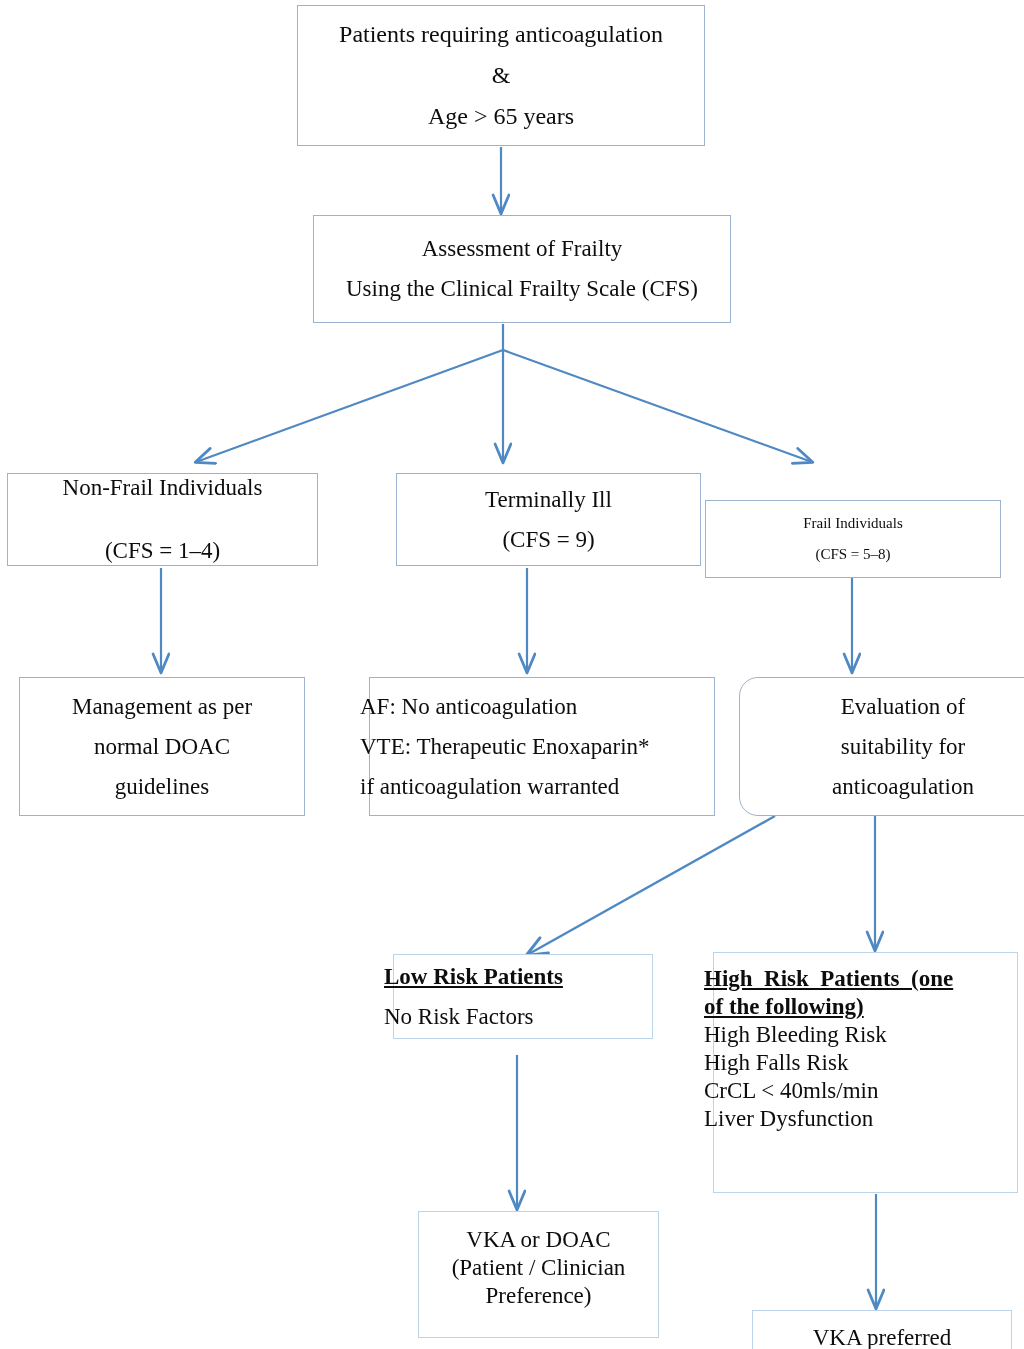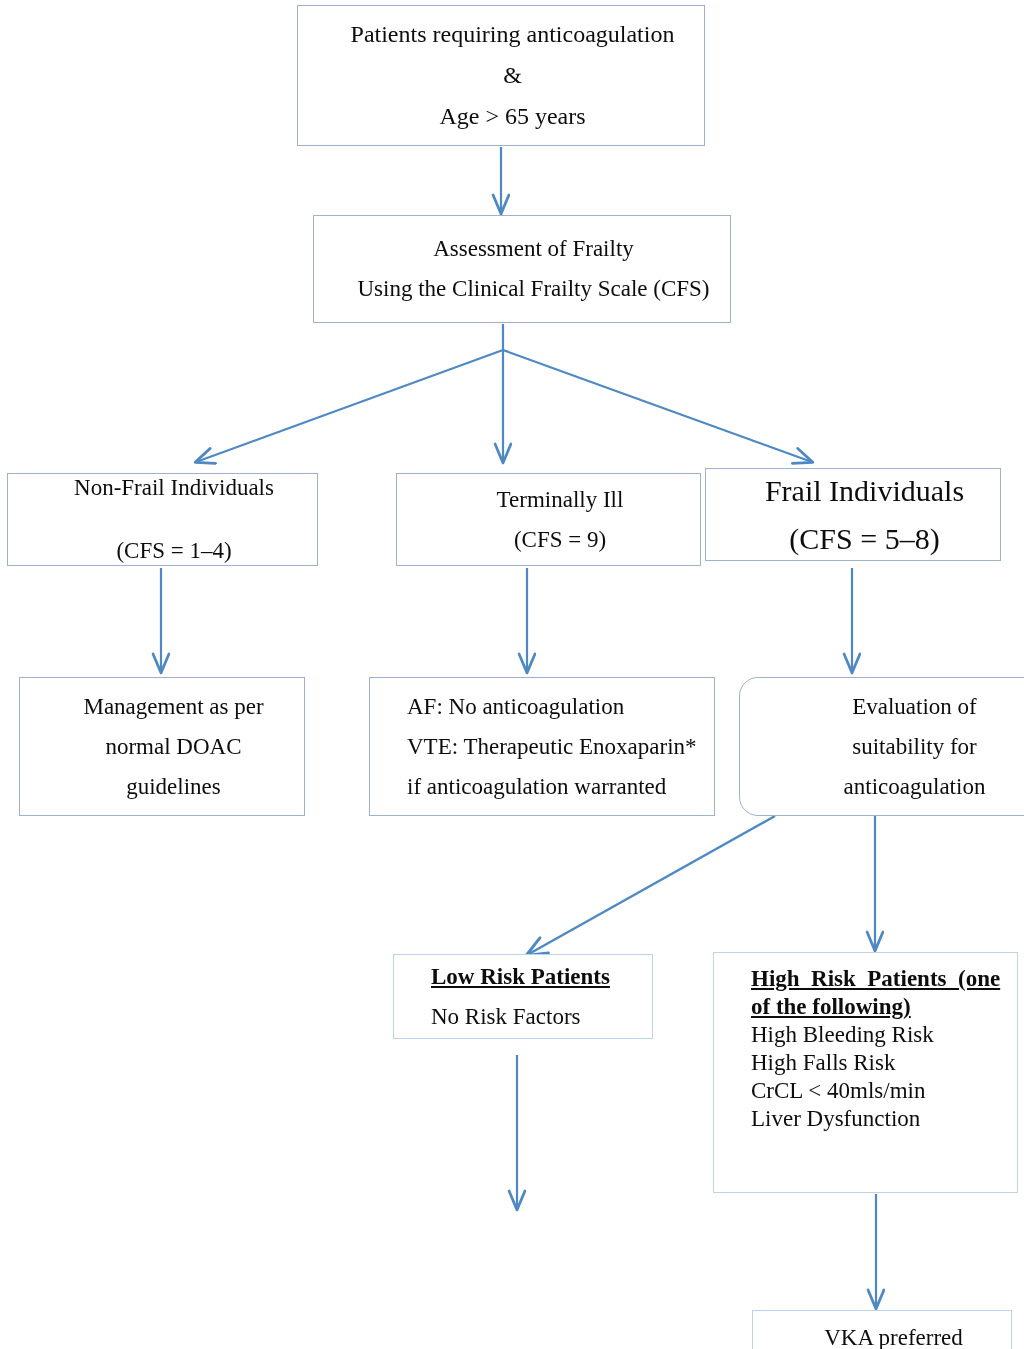--- a/index.html
+++ b/index.html
@@ -25,24 +25,23 @@
   }
   .node {
     position: absolute;
     box-sizing: border-box;
     background: #ffffff;
     border: 1.3px solid #9db3cd;
     display: flex;
     flex-direction: column;
     justify-content: center;
     color: #0d0d0d;
-    padding-left: 23px;
   }
   .node.center { align-items: center; text-align: center; }
-  .node.left   { align-items: flex-start; text-align: left; }
+  .node.left   { align-items: flex-end; text-align: left; }
   .node .ln {
     display: block;
     width: 100%;
     white-space: pre;
   }
   .node.spaced .ln { margin: 7px 0; }
   .node.tight .ln  { margin: 1px 0; }
   .node.left .ln { padding-left: 14px; padding-right: 10px; }
   .hdr {
     font-weight: bold;
@@ -96,21 +95,21 @@
   <div class="node center spaced" style="left:7px; top:473px; width:311px; height:93px; font-size:23px;gap:23px;">
     <span class="ln">Non-Frail Individuals</span>
     <span class="ln">(CFS = 1–4)</span>
   </div>
 
   <div class="node center spaced" style="left:396px; top:473px; width:305px; height:93px; font-size:23px;">
     <span class="ln">Terminally Ill</span>
     <span class="ln">(CFS = 9)</span>
   </div>
 
-  <div class="node center spaced" style="left:705px; top:468px; width:296px; height:93px; font-size:30px;">
+  <div class="node center spaced" style="left:705px; top:500px; width:296px; height:78px; font-size:15px;">
     <span class="ln">Frail Individuals</span>
     <span class="ln">(CFS = 5–8)</span>
   </div>
 
   <div class="node center spaced" style="left:19px; top:677px; width:286px; height:139px; font-size:23px;">
     <span class="ln">Management as per</span>
     <span class="ln">normal DOAC</span>
     <span class="ln">guidelines</span>
   </div>
 
@@ -133,18 +132,23 @@
 
   <div class="node left tight" style="left:713px; top:952px; width:305px; height:241px; font-size:23px; border-color:#bcd4ea; justify-content:flex-start; padding-top:12px;">
     <span class="ln hdr">High  Risk  Patients  (one</span>
     <span class="ln hdr">of the following)</span>
     <span class="ln">High Bleeding Risk</span>
     <span class="ln">High Falls Risk</span>
     <span class="ln">CrCL &lt; 40mls/min</span>
     <span class="ln">Liver Dysfunction</span>
   </div>
 
+  <div class="node center tight" style="left:418px; top:1211px; width:241px; height:127px; font-size:23px; border-color:#bcd4ea; justify-content:flex-start; padding-top:14px;">
+    <span class="ln">VKA or DOAC</span>
+    <span class="ln">(Patient / Clinician</span>
+    <span class="ln">Preference)</span>
+  </div>
 
   <div class="node center tight" style="left:752px; top:1310px; width:260px; height:55px; font-size:23px; border-color:#bcd4ea;">
     <span class="ln">VKA preferred</span>
   </div>
 
 </div>
 
 </body></html>

